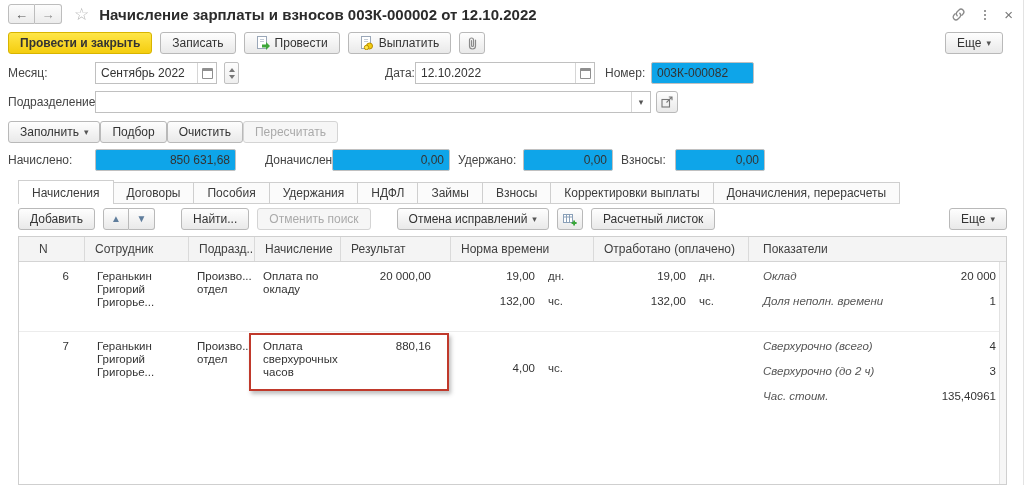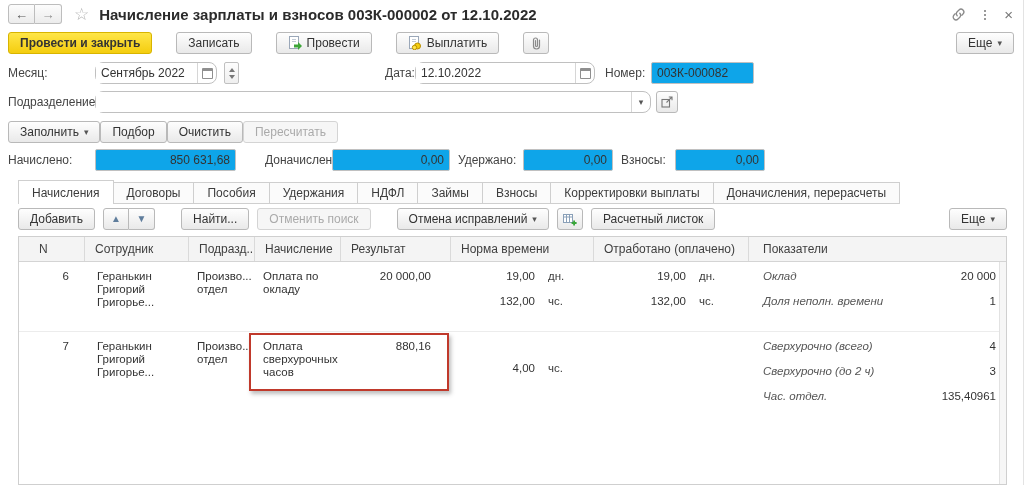--- a/index.html
+++ b/index.html
@@ -34,29 +34,29 @@
   .nav.fwd{border-radius:0 3px 3px 0;border-left:none;color:#8f8f8f;}
   .star{margin-left:12px;font-size:17px;color:#b5b5b5;cursor:pointer;}
   .title{margin-left:10px;font-size:15px;font-weight:bold;color:#2b2b2b;white-space:nowrap;}
   .winicons{position:absolute;right:10px;top:6px;display:flex;align-items:center;gap:14px;}
   .wicon{color:#8a8a8a;cursor:pointer;display:flex;align-items:center;}
   .kebab{display:flex;flex-direction:column;gap:2px;padding:1px 4px;cursor:pointer;}
   .kebab i{width:2px;height:2px;background:#777;border-radius:50%;}
   .xclose{font-size:15px;color:#777;cursor:pointer;}
 
   
-  .cmdbar{position:absolute;left:8px;top:31px;right:9px;height:24px;display:flex;align-items:center;gap:24px;}
+  .cmdbar{position:absolute;left:8px;top:31px;right:20px;height:24px;display:flex;align-items:center;gap:8px;}
   .cmdbar .spacer{flex:1;}
 
   
   .lbl{color:#444;}
   .inp{height:22px;border:1px solid var(--inp-border);border-radius:2px;background:#0ea5e9;
        font-family:"Liberation Sans",sans-serif;font-size:12px;color:#333;padding:0 5px;}
   .inp.num{text-align:right;}
-  .inpgrp{display:inline-flex;height:22px;border:1px solid var(--inp-border);border-radius:8px;background:#fff;align-items:stretch;}
+  .inpgrp{display:inline-flex;height:22px;border:1px solid var(--inp-border);border-radius:0;background:#fff;align-items:stretch;}
   .inpgrp input{border:none;outline:none;font-family:"Liberation Sans",sans-serif;font-size:12px;color:#333;padding:0 5px;min-width:0;flex:1;}
   .seg{display:flex;align-items:center;justify-content:center;width:19px;border-left:1px solid #d6d6d6;cursor:pointer;}
   .cal{width:11px;height:11px;border:1px solid #8f8f8f;border-top-width:3px;border-radius:1px;}
   .ddarr{font-size:9px;color:#555;}
   .spin{display:inline-flex;flex-direction:column;align-items:center;justify-content:center;gap:3px;width:15px;height:22px;
        border:1px solid var(--inp-border);border-radius:2px;margin-left:3px;background:linear-gradient(#fdfdfd,#efefef);cursor:pointer;}
   .tri-up{width:0;height:0;border-left:3px solid transparent;border-right:3px solid transparent;border-bottom:4px solid #777;}
   .tri-dn{width:0;height:0;border-left:3px solid transparent;border-right:3px solid transparent;border-top:4px solid #777;}
 
   
@@ -355,21 +355,21 @@
       <div class="td c-ind">
         <div class="iline">
             <span class="iname">Сверхурочно (всего)</span>
             <span class="ival">4</span>
           </div>
         <div class="iline g">
             <span class="iname">Сверхурочно (до 2 ч)</span>
             <span class="ival">3</span>
           </div>
         <div class="iline g">
-            <span class="iname">Час. отдел.</span>
+            <span class="iname">Час. стоим.</span>
             <span class="ival">135,40961</span>
           </div>
       </div>
     </div>
 
     <div class="vscroll"></div>
     <div class="hlbox"></div>
   </div>
 
 </div>

